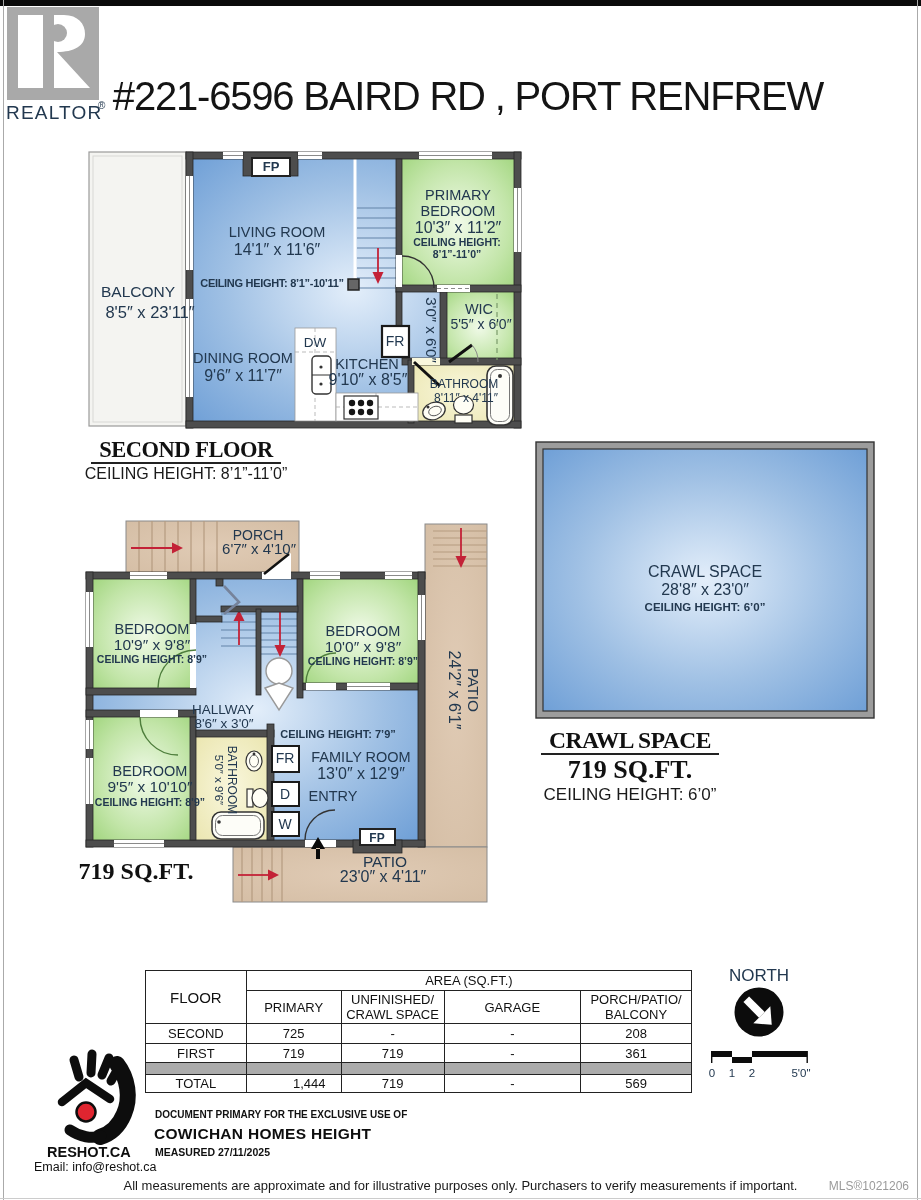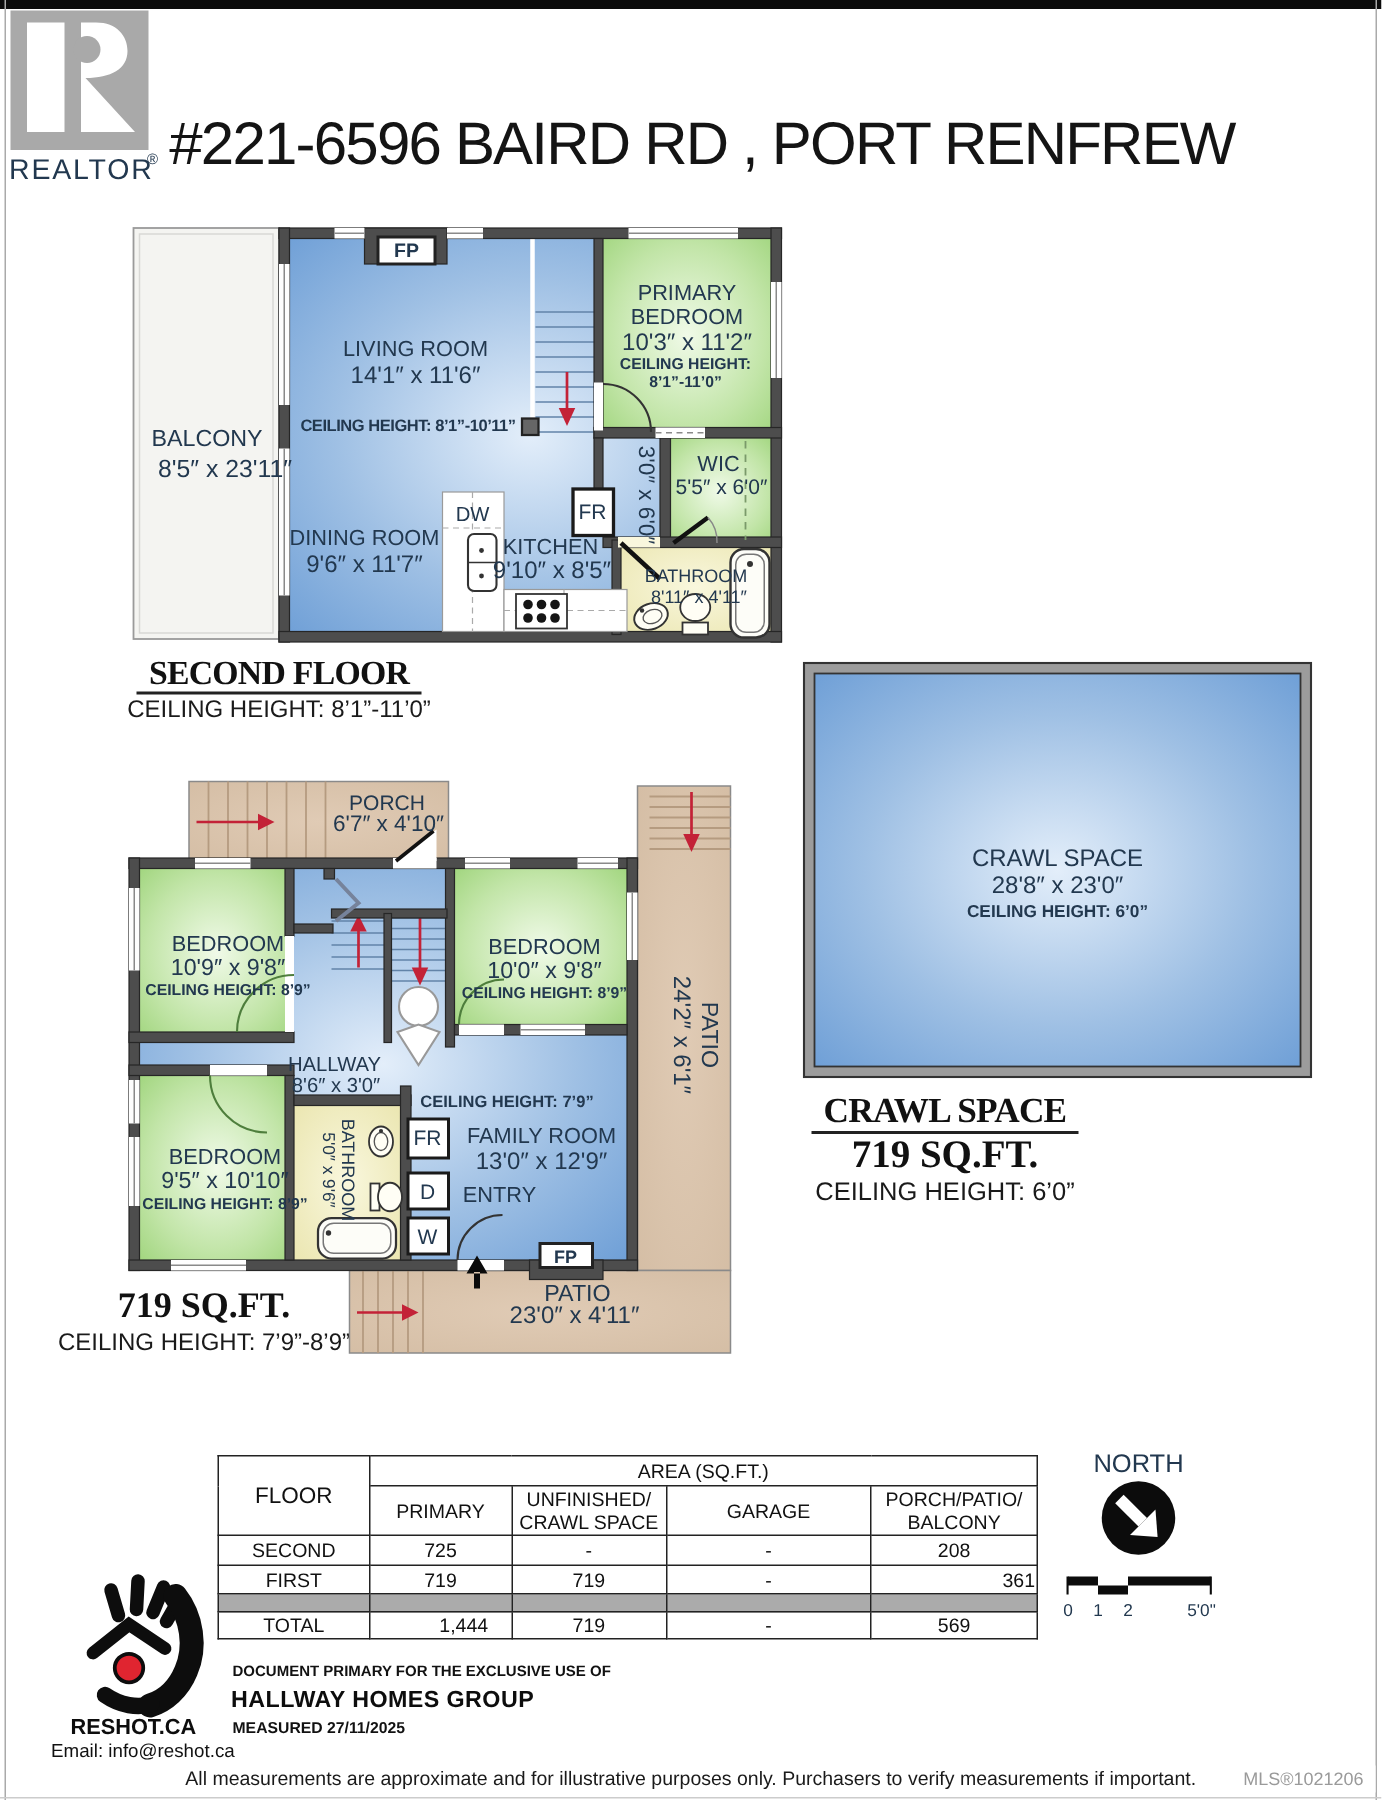--- a/index.html
+++ b/index.html
@@ -26,21 +26,20 @@
 </svg>
 
 <div class="abs" style="left:15px;top:74px;width:906px;text-align:center;font-size:40px;letter-spacing:-1.2px;color:#141414;">#221-6596 BAIRD RD , PORT RENFREW</div>
 
 <div class="abs serifhead" style="left:36px;top:436px;width:300px;">
 <div style="font-size:24px;"><span style="font-size:22.5px;letter-spacing:-0.5px;border-bottom:2px solid #222;padding:0 8px;">SECOND FLOOR</span></div>
 <div style="font-family:'Liberation Sans',sans-serif;font-weight:400;font-size:16px;color:#1a1a1a;margin-top:2px;">CEILING HEIGHT: 8’1”-11’0”</div>
 </div>
 <div class="abs serifhead" style="left:0px;top:855px;width:272px;">
 <div style="font-size:24px;margin-top:3px;">719 SQ.FT.</div>
-<div style="font-family:'Liberation Sans',sans-serif;font-weight:400;font-size:16px;color:#1a1a1a;margin-top:2px;">CEILING HEIGHT: 7’9”-8’9”</div>
 </div>
 <div class="abs serifhead" style="left:480px;top:725px;width:300px;">
 <div style="font-size:26px;"><span style="font-size:23.5px;letter-spacing:-0.5px;border-bottom:2px solid #222;padding:0 8px;">CRAWL SPACE</span></div>
 <div style="font-size:26px;margin-top:0px;">719 SQ.FT.</div>
 <div style="font-family:'Liberation Sans',sans-serif;font-weight:400;font-size:17px;color:#1a1a1a;margin-top:0px;">CEILING HEIGHT: 6’0”</div>
 </div>
 
 <svg style="left:0;top:0;" width="921" height="1200" viewBox="0 0 921 1200">
 <defs>
 <radialGradient id="gB" cx="50%" cy="50%" r="72%">
@@ -423,36 +422,36 @@
         <td style="border:1.4px solid #222;">725</td>
         <td style="border:1.4px solid #222;">-</td>
         <td style="border:1.4px solid #222;">-</td>
         <td style="border:1.4px solid #222;">208</td>
       </tr>
 <tr style="height:19px;">
         <td style="border:1.4px solid #222;">FIRST</td>
         <td style="border:1.4px solid #222;">719</td>
         <td style="border:1.4px solid #222;">719</td>
         <td style="border:1.4px solid #222;">-</td>
-        <td style="border:1.4px solid #222;text-align:right;">361</td>
+        <td style="border:1.4px solid #222;">361</td>
       </tr>
 <tr style="height:12px;background:#ababab;">
         <td style="border:1.4px solid #222;"></td>
         <td style="border:1.4px solid #222;"></td>
         <td style="border:1.4px solid #222;"></td>
         <td style="border:1.4px solid #222;"></td>
         <td style="border:1.4px solid #222;"></td>
       </tr>
 <tr style="height:16px;">
         <td style="border:1.4px solid #222;">TOTAL</td>
         <td style="border:1.4px solid #222;padding-left:32px;">1,444</td>
         <td style="border:1.4px solid #222;">719</td>
         <td style="border:1.4px solid #222;">-</td>
         <td style="border:1.4px solid #222;">569</td>
       </tr>
 </tbody>
   </table>
 
 <div class="abs" style="left:155px;top:1109px;font-size:10px;font-weight:600;color:#111;">DOCUMENT PRIMARY FOR THE EXCLUSIVE USE OF</div>
-<div class="abs" style="left:154px;top:1125px;font-size:15.5px;font-weight:bold;letter-spacing:0.3px;color:#0d0d0d;">HALLWAY HOMES GROUP</div>
+<div class="abs" style="left:154px;top:1125px;font-size:15.5px;font-weight:bold;letter-spacing:0.3px;color:#0d0d0d;">COWICHAN HOMES HEIGHT</div>
 <div class="abs" style="left:155px;top:1146px;font-size:10.5px;font-weight:600;color:#111;">MEASURED 27/11/2025</div>
 <div class="abs" style="left:47px;top:1144px;font-size:14.5px;font-weight:bold;color:#0d0d0d;">RESHOT.CA</div>
 <div class="abs" style="left:34px;top:1160px;font-size:12.5px;color:#111;">Email: info@reshot.ca</div>
 
 </body></html>

